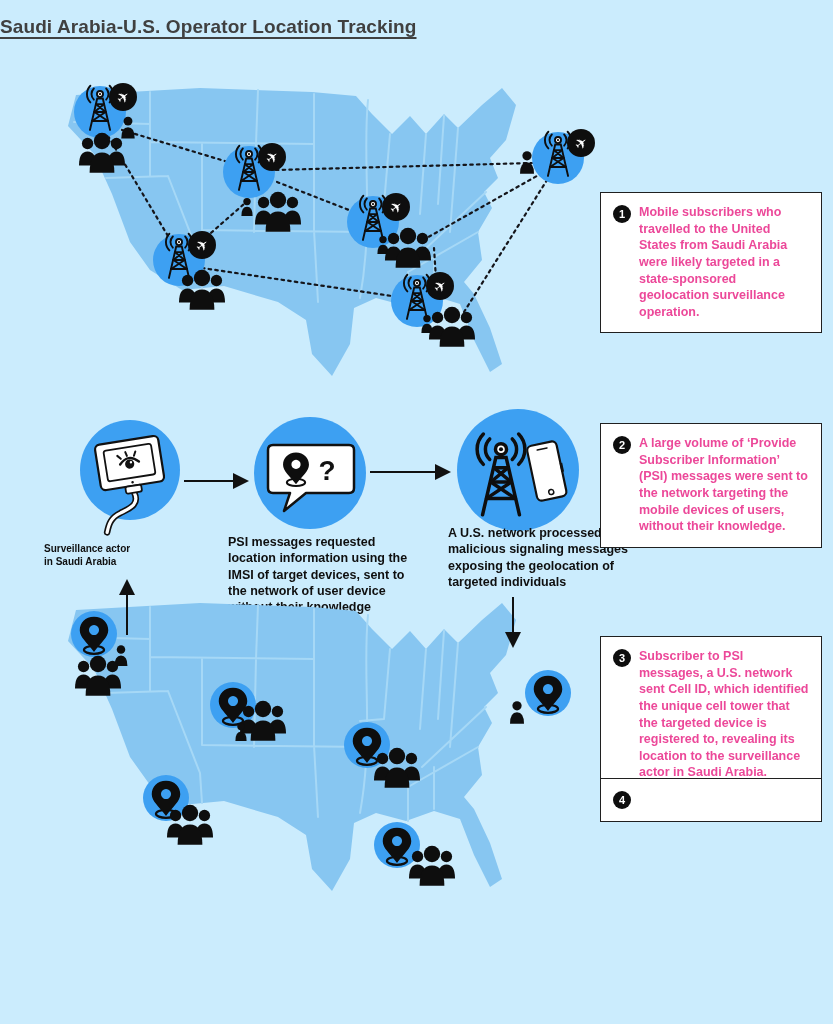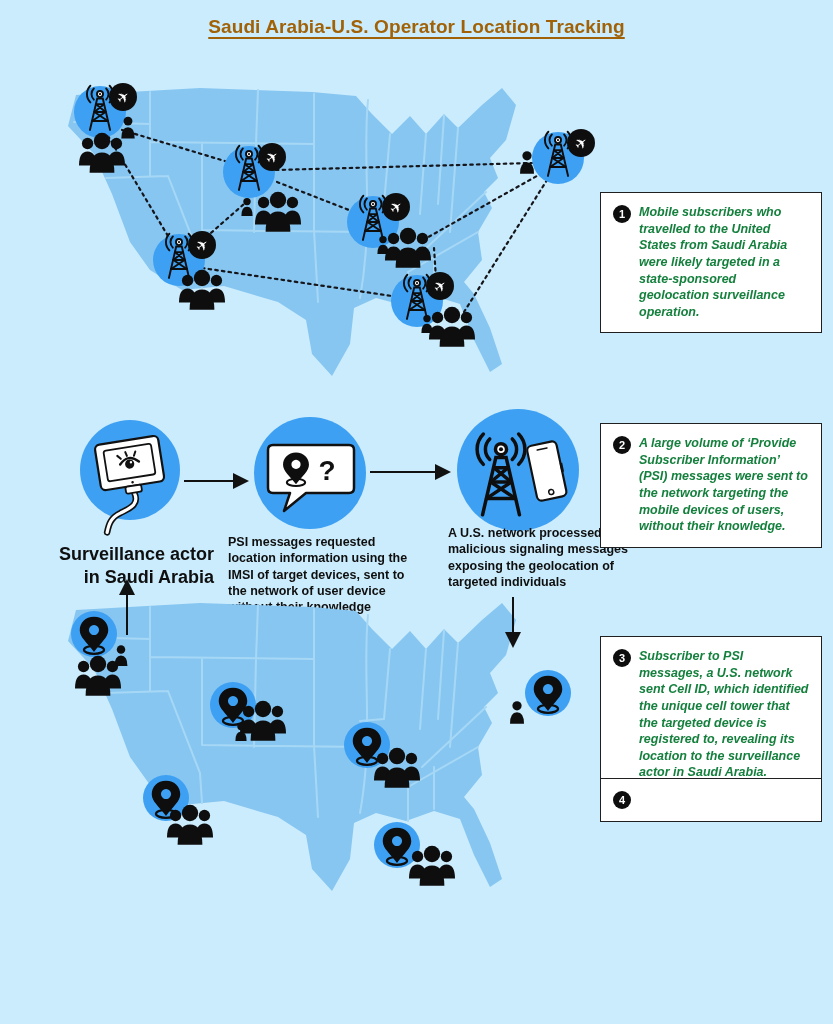--- a/index.html
+++ b/index.html
@@ -3,47 +3,47 @@
 <meta charset="utf-8">
 <style>
   html,body{margin:0;padding:0;}
   body{
     width:833px;height:1024px;overflow:hidden;
     background:#cbecfd;
     font-family:"Liberation Sans","DejaVu Sans",sans-serif;
   }
   .page{position:relative;width:833px;height:1024px;background:#cbecfd;}
   .title{
-    position:absolute;top:16px;left:0;width:100%;text-align:center;
-    font-size:19px;font-weight:800;color:#a16207;
+    position:absolute;top:16px;left:0;width:100%;
+    font-size:19px;font-weight:800;color:#404040;
     text-decoration:underline;text-decoration-thickness:2px;text-underline-offset:4px;
     letter-spacing:.1px;
   }
   .map{position:absolute;}
   .map-top{left:50px;top:80px;}
   .map-bottom{left:50px;top:595px;}
   .statelines{stroke:#a6d8f6;stroke-width:2;fill:none;stroke-linecap:round;}
   .dash{stroke:#15151a;stroke-width:2.2;fill:none;stroke-dasharray:2.5 4.2;stroke-linecap:round;}
   .nodec{fill:#3da0f2;}
   .flow-circle{position:absolute;}
   .flow-label{position:absolute;font-weight:bold;color:#0f0f0f;}
-  .label-1{left:44px;top:543px;width:170px;text-align:right;font-size:18px;line-height:1.28;white-space:pre-line;}
+  .label-1{left:44px;top:543px;width:170px;text-align:left;font-size:10px;line-height:1.28;white-space:pre-line;}
   .label-2{left:228px;top:534px;width:190px;font-size:12.5px;line-height:1.3;}
   .label-3{left:448px;top:525px;width:184px;font-size:12.5px;line-height:1.3;}
   .note{
     position:absolute;left:600px;width:222px;background:#ffffff;
     border:1.6px solid #202020;padding:11px 12px 12px 12px;box-sizing:border-box;
     display:flex;gap:8px;align-items:flex-start;
   }
   .note-num{
     flex:0 0 auto;width:18px;height:18px;border-radius:50%;background:#0e0e0e;
     color:#fff;font-size:11px;font-weight:bold;display:flex;align-items:center;justify-content:center;
     margin-top:1px;
   }
-  .note-text{font-size:12.5px;font-weight:bold;line-height:1.33;color:#15803d;font-style:italic;}
+  .note-text{font-size:12.5px;font-weight:bold;line-height:1.33;color:#ec4899;}
   .note-1{top:192px;}
   .note-2{top:423px;}
   .note-3{top:636px;}
   .note-4{top:778px;}
   .overlay{position:absolute;left:0;top:0;pointer-events:none;}
 </style>
 </head>
 <body>
 
 <div class="page">

